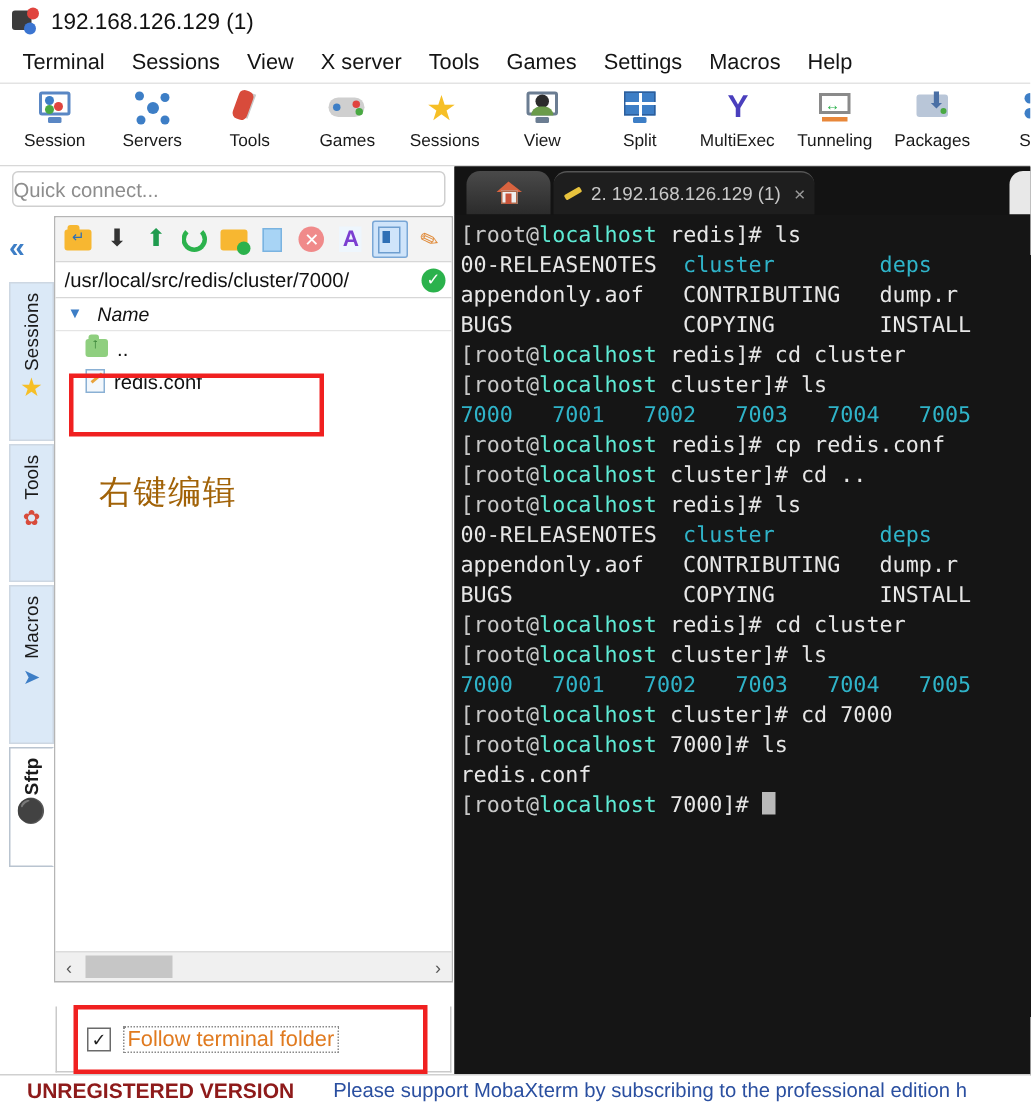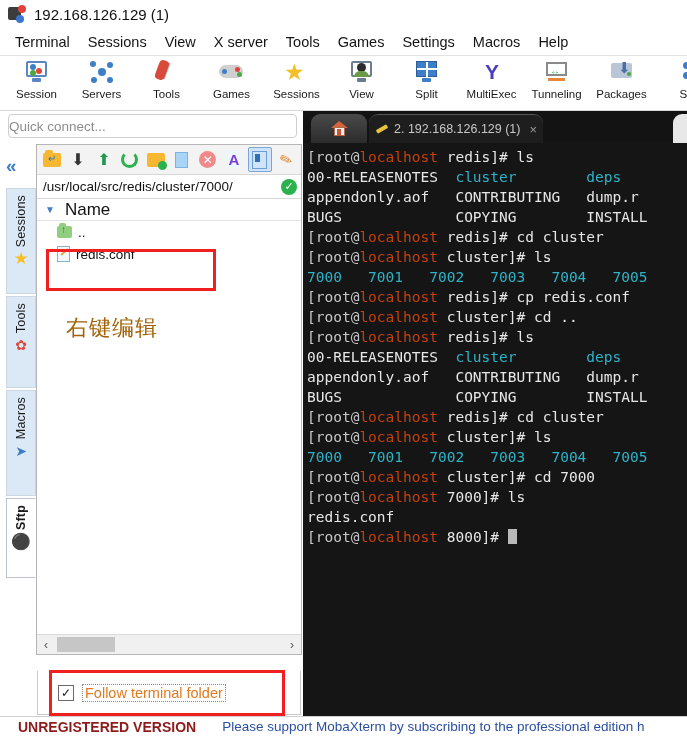--- a/index.html
+++ b/index.html
@@ -111,21 +111,21 @@
   .pathbar input {
     flex:1; border:none; outline:none; font-size:13.5px; color:#111; background:transparent;
     font-family:"Liberation Sans", sans-serif;
   }
   .ok-dot { width:16px;height:16px;border-radius:50%;background:#2bb24c;color:#fff;font-size:11px;
             display:flex;align-items:center;justify-content:center;margin-left:4px;}
 
   .colhdr { height:22px; display:flex; align-items:center; border-bottom:1px solid #e5e5e5;
             background:#fff; padding-left:8px;}
   .caret { color:#3d7ec6; font-size:10px; margin-right:10px;}
-  .colhdr .cname { font-size:17px; color:#111; }
+  .colhdr .cname { font-size:13px; color:#111;font-style:italic; }
 
   .flist { position:absolute; left:0; right:0; top:76px; bottom:20px; background:#fff; }
   .frow { height:22px; display:flex; align-items:center; padding-left:20px; cursor:default;}
   .fi-updir { width:15px;height:12px;background:#8fcf7f;border-radius:2px;position:relative;margin-right:6px;flex:none;}
   .fi-updir:after{content:"";position:absolute;left:2px;top:-3px;width:7px;height:4px;background:#8fcf7f;border-radius:2px 2px 0 0;}
   .fi-updir b{position:absolute;left:4px;top:-1px;font-size:10px;color:#2f7a2f;line-height:10px;}
   .fi-conf { width:13px;height:16px;background:#f2f7fc;border:1px solid #8ab0d4;position:relative;margin-right:6px;flex:none;}
   .fi-conf:after{content:"";position:absolute;left:2px;top:4px;width:9px;height:2px;background:#e8a33d;transform:rotate(-40deg);}
   .fname { font-size:13.5px; color:#111; }
 
@@ -176,21 +176,21 @@
   .home-ico .dr{position:absolute;left:6px;top:8px;width:4px;height:7px;background:#c9543b;}
   .tab-pen { width:14px;height:14px;margin-right:5px;position:relative;flex:none;}
   .tab-pen:after{content:"";position:absolute;left:1px;top:5px;width:12px;height:4px;background:#e8c33d;transform:rotate(-30deg);border-radius:1px;}
   .tab-close { margin-left:auto; color:#9a9a9a; font-size:13px; padding-left:6px;}
 
   .term-body { position:absolute; left:0; right:0; top:32px; bottom:0; background:#151515;
                padding:4px 0 0 4px; overflow:hidden; }
   .tline { font-family:"DejaVu Sans Mono","Liberation Mono",monospace;
            font-size:14.5px; line-height:20px; color:#d4d4d4; white-space:pre; }
   .c-brk  { color:#c8c8c8; }
-  .c-user { color:#c2410c; }
+  .c-user { color:#5eead4; }
   .c-dir  { color:#2fb3c8; }
   .c-white{ color:#e6e6e6; }
   .cursor { display:inline-block; width:9px; height:15px; background:#b9b9b9; vertical-align:-2px;}
 
   .watermark { position:absolute; right:6px; bottom:14px; font-size:12.5px; color:#6f6f6f;
                font-family:"Liberation Sans", sans-serif;}
 
   
   .statusbar { position:absolute; left:0; bottom:0; width:687px; height:20px;
                background:#ffffff; border-top:1px solid #d0d0d0;
@@ -452,21 +452,21 @@
         <div class="tline"><span class="c-brk">[root@</span><span class="c-user">localhost</span><span class="c-white"> redis]# ls</span></div>
         <div class="tline"><span class="c-white">00-RELEASENOTES  </span><span class="c-dir">cluster</span><span class="c-white">        </span><span class="c-dir">deps</span></div>
         <div class="tline"><span class="c-white">appendonly.aof   CONTRIBUTING   dump.r</span></div>
         <div class="tline"><span class="c-white">BUGS             COPYING        INSTALL</span></div>
         <div class="tline"><span class="c-brk">[root@</span><span class="c-user">localhost</span><span class="c-white"> redis]# cd cluster</span></div>
         <div class="tline"><span class="c-brk">[root@</span><span class="c-user">localhost</span><span class="c-white"> cluster]# ls</span></div>
         <div class="tline"><span class="c-dir">7000   7001   7002   7003   7004   7005</span></div>
         <div class="tline"><span class="c-brk">[root@</span><span class="c-user">localhost</span><span class="c-white"> cluster]# cd 7000</span></div>
         <div class="tline"><span class="c-brk">[root@</span><span class="c-user">localhost</span><span class="c-white"> 7000]# ls</span></div>
         <div class="tline"><span class="c-white">redis.conf</span></div>
-        <div class="tline"><span class="c-brk">[root@</span><span class="c-user">localhost</span><span class="c-white"> 8000]# </span><span class="cursor"></span></div>
+        <div class="tline"><span class="c-brk">[root@</span><span class="c-user">localhost</span><span class="c-white"> 7000]# </span><span class="cursor"></span></div>
       </div>
   </div>
 
   <div class="statusbar">
     <span class="st-unreg">UNREGISTERED VERSION</span>
     <span class="st-msg">Please support MobaXterm by subscribing to the professional edition h</span>
   </div>
 
 </div>
 

